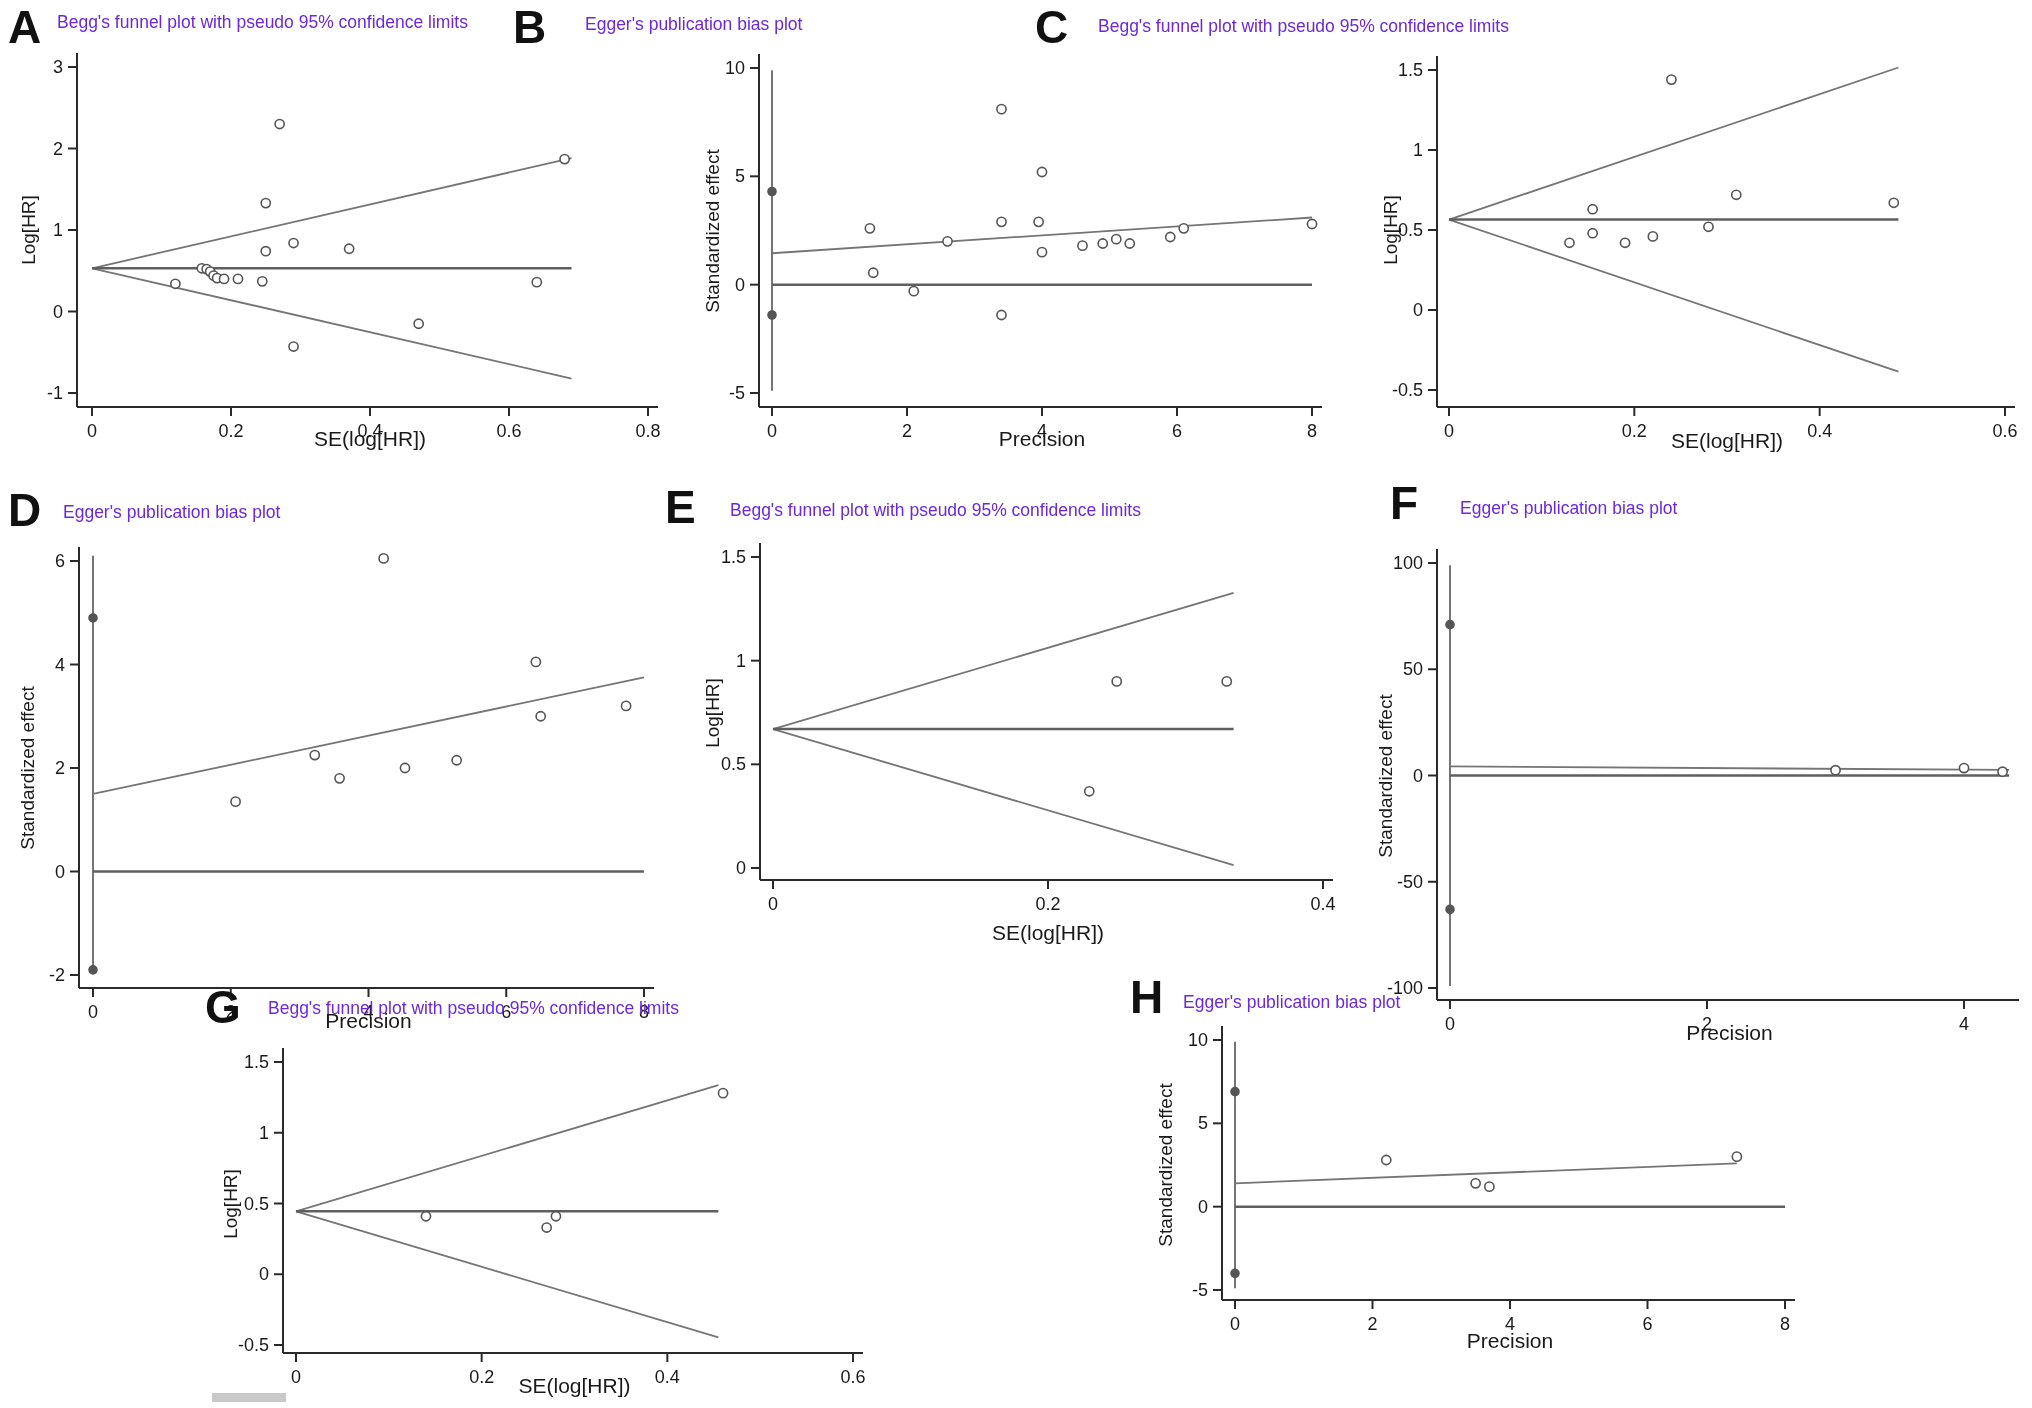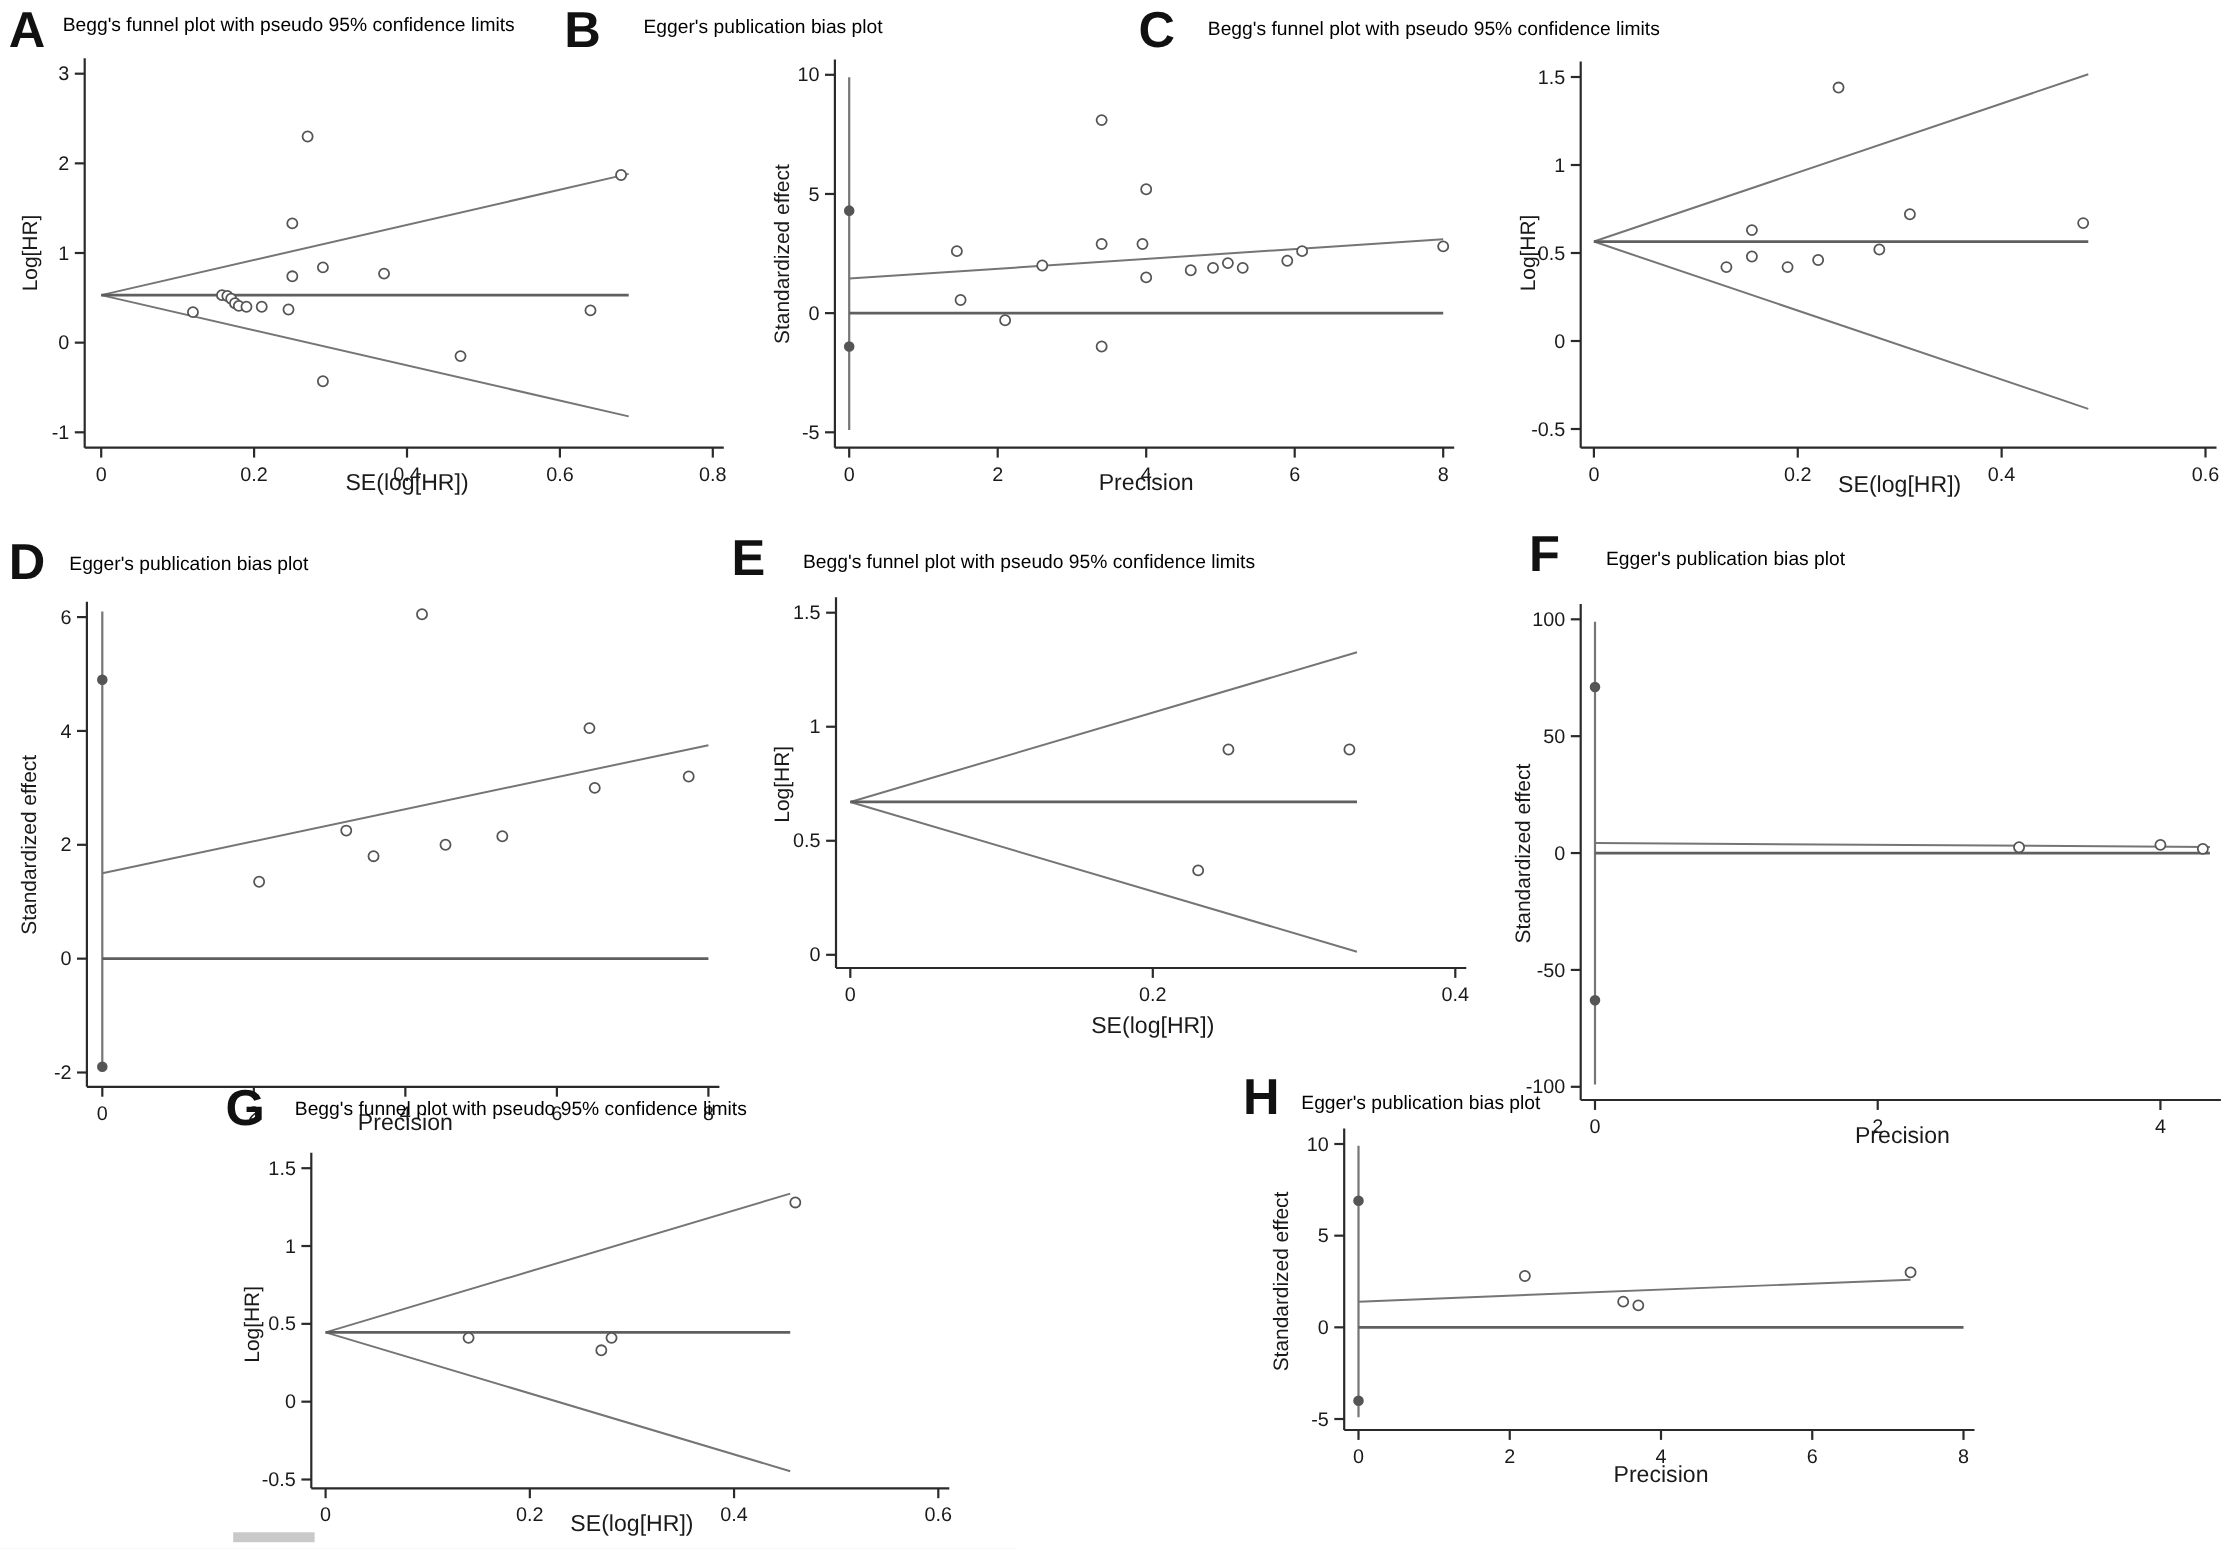--- a/index.html
+++ b/index.html
@@ -10,21 +10,21 @@
     font-family:"Liberation Sans", sans-serif;
     overflow:hidden;
   }
   .panel-letter{
     position:absolute;
     font-size:46px;font-weight:700;color:#111;
     letter-spacing:0;line-height:1;
   }
   .panel-title{
     position:absolute;
-    font-size:17.5px;color:#000000;
+    font-size:17.5px;color:#6d28d9;
     white-space:nowrap;line-height:1;
   }
   .axis-label-x{
     position:absolute;
     font-size:21px;color:#1a1a1a;
     transform:translateX(-50%);
     white-space:nowrap;line-height:1;
   }
   .axis-label-y{
     position:absolute;

